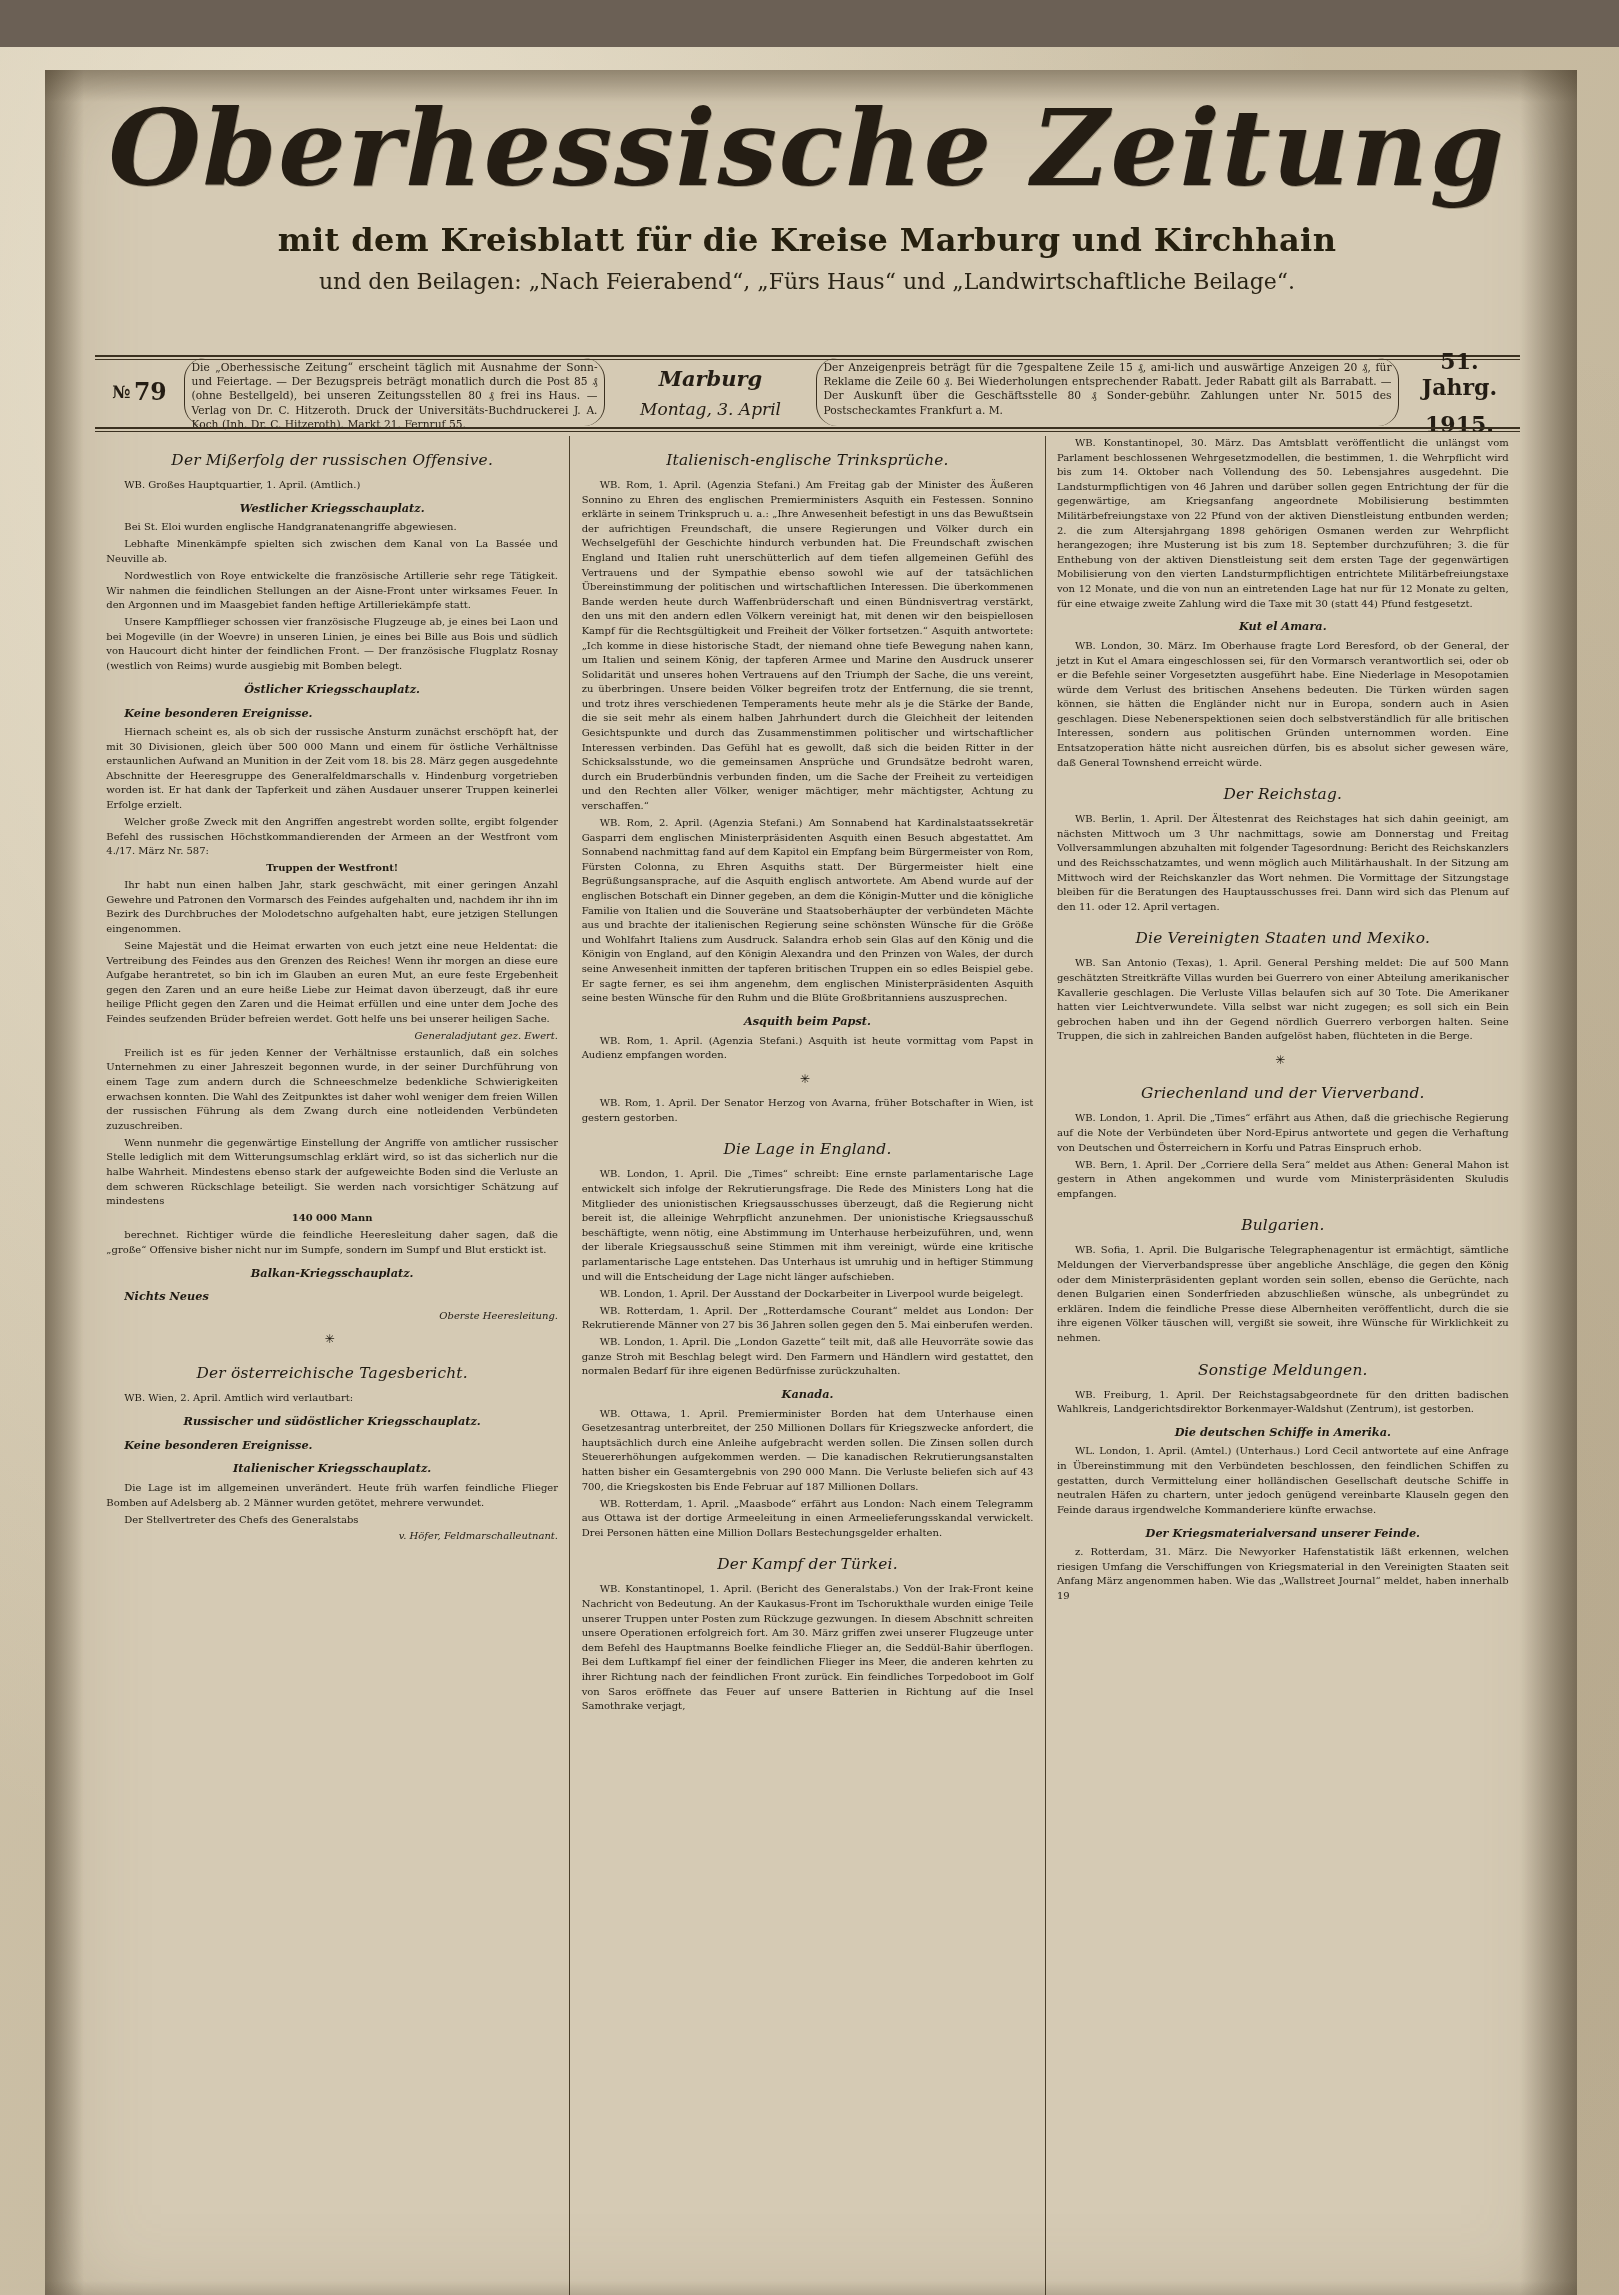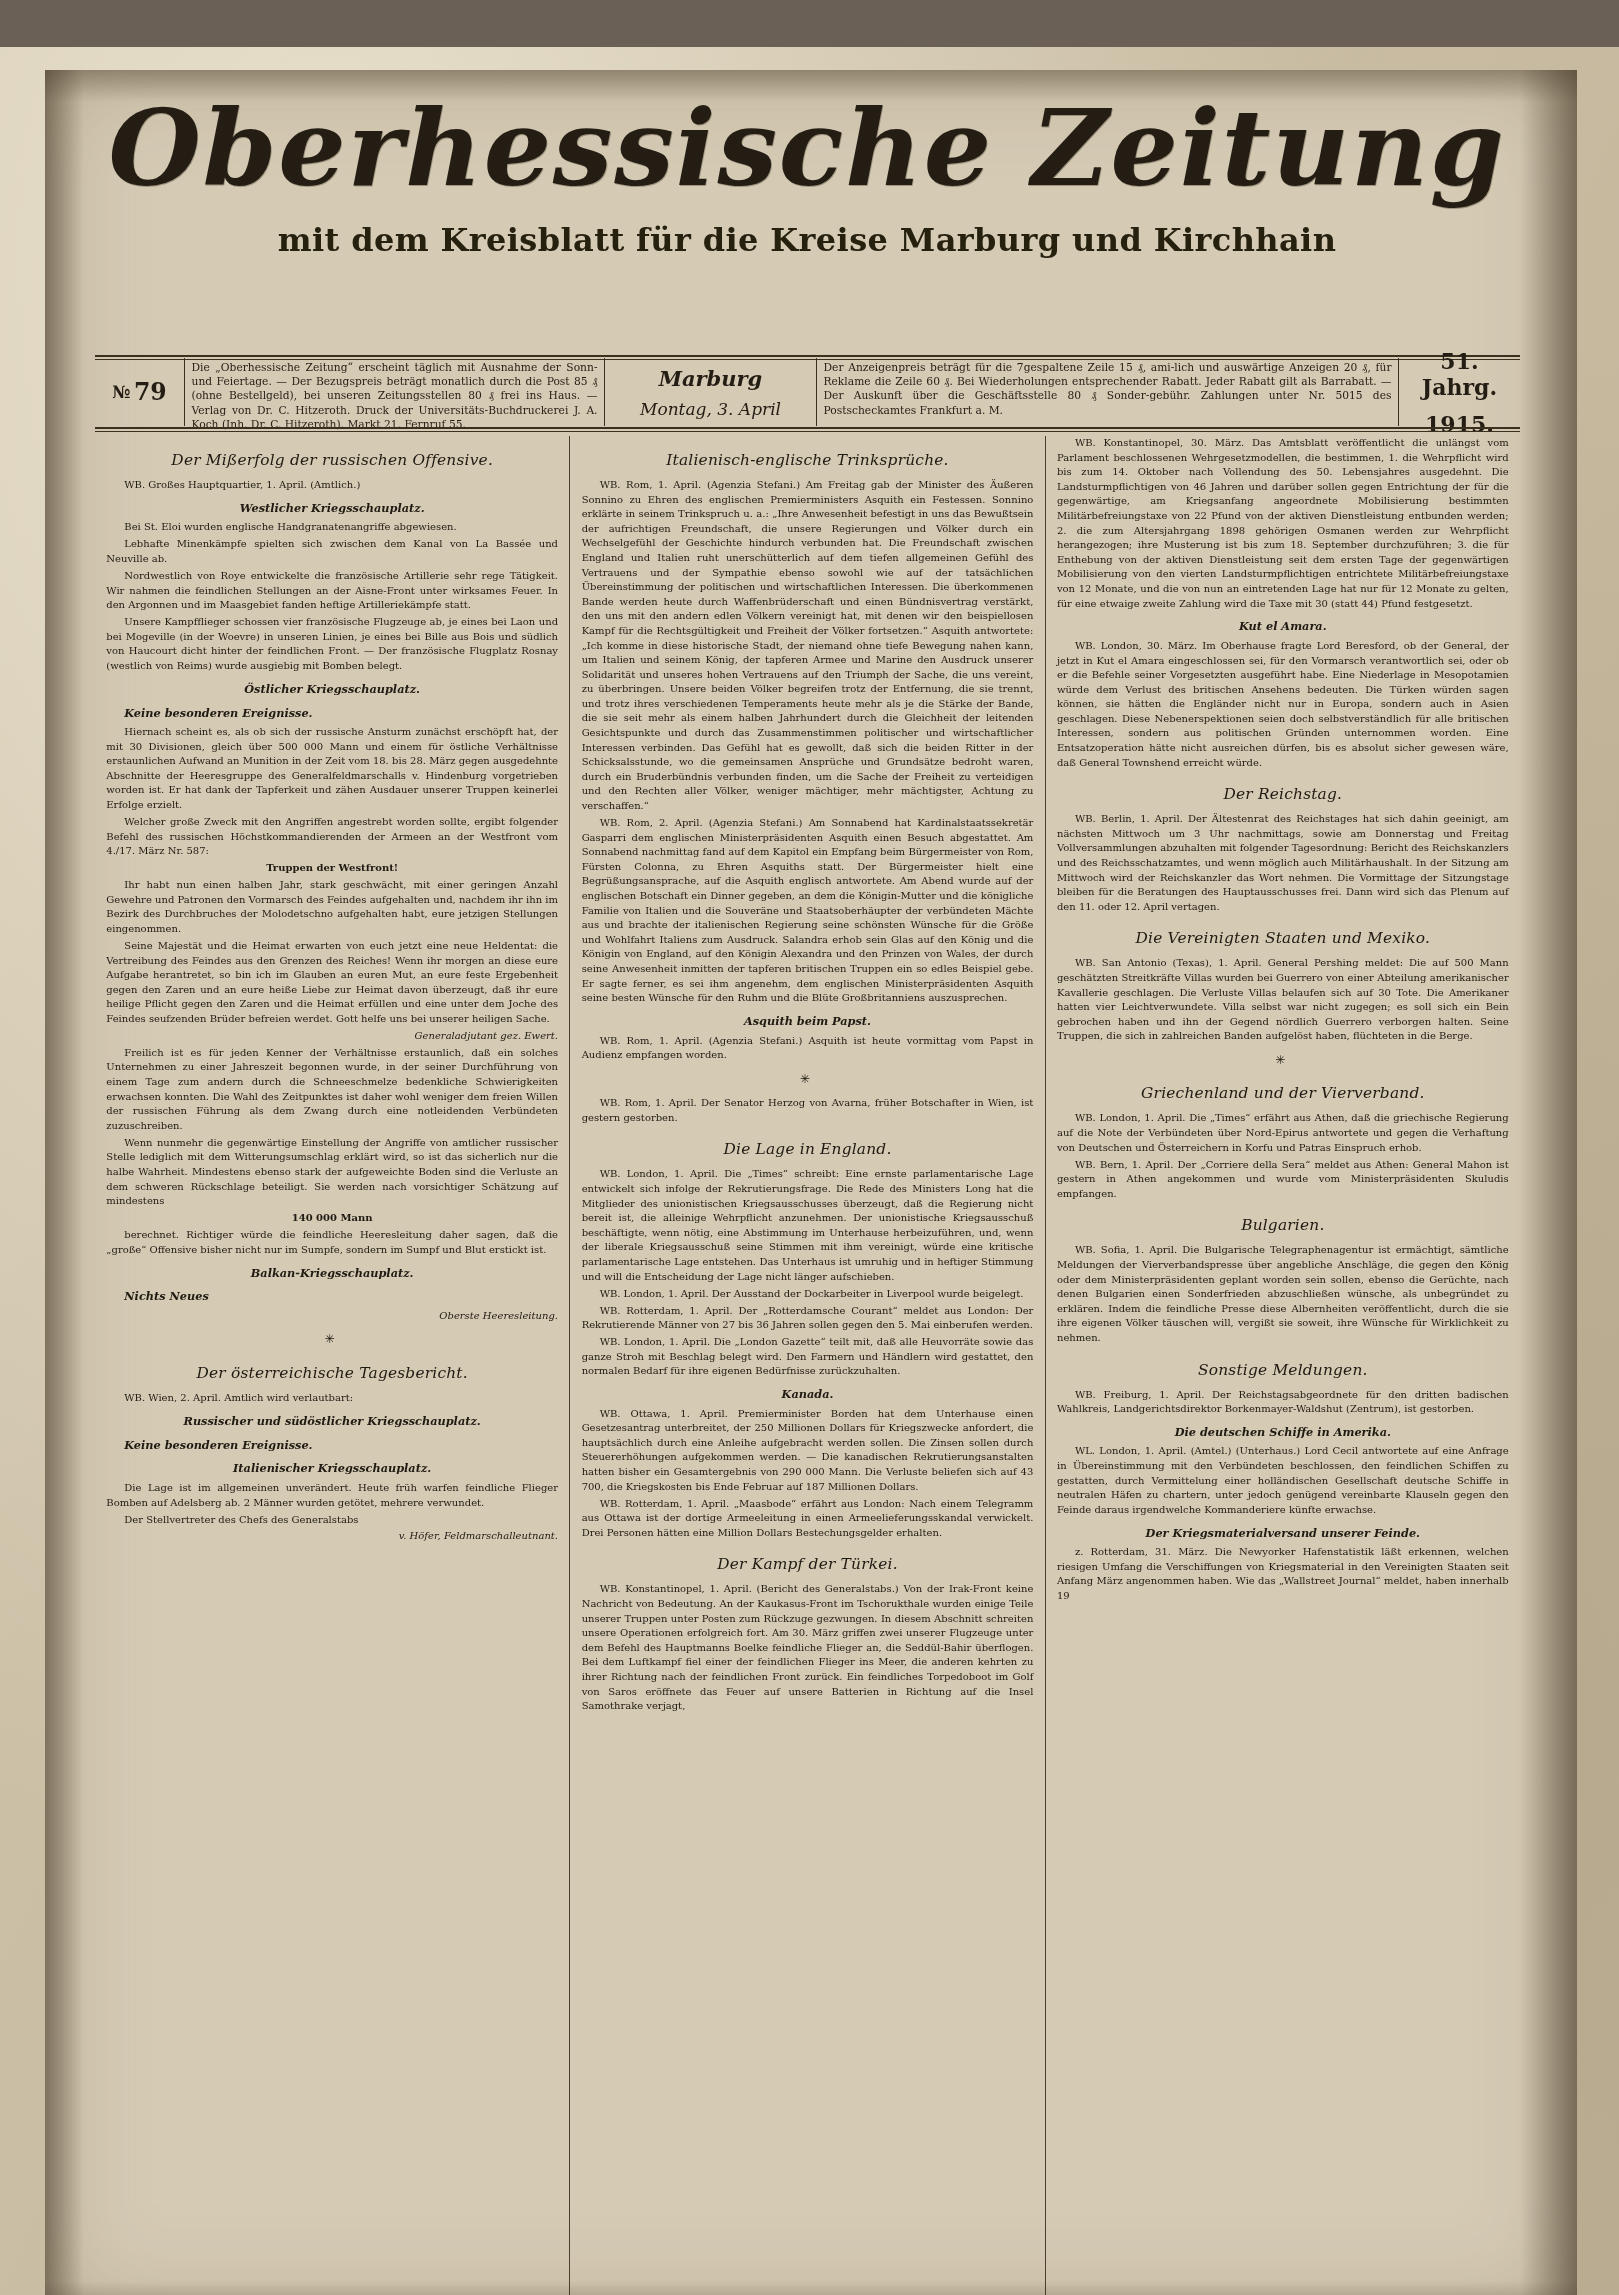--- a/index.html
+++ b/index.html
@@ -107,20 +107,21 @@
     top: 288px;
     height: 68px;
     display: flex;
     align-items: stretch;
     font-family: "DejaVu Serif", serif;
     color: #241d14;
   }
   .infobar .cell {
     padding: 3.2px 6.5px;
     box-sizing: border-box;
+    border-radius: 21px;
   }
   .cell-issue {
     width: 89px;
     display: flex;
     align-items: center;
     justify-content: center;
     font-size: 23.5px;
     font-weight: bold;
   }
   .cell-issue .no-sym { font-size: 17px; margin-right: 3.2px; }
@@ -217,20 +218,21 @@
 </style>
 </head>
 <body>
 
 <div class="page">
   <div class="paper">
 
     <div class="masthead">
       <div class="masthead-title">Oberhessische Zeitung</div>
       <div class="masthead-sub1">mit dem Kreisblatt für die Kreise Marburg und Kirchhain</div>
+      <div class="masthead-sub2">und den Beilagen: „Nach Feierabend“, „Fürs Haus“ und „Landwirtschaftliche Beilage“.</div>
     </div>
 
     <div class="rule" id="rule-top"></div>
 
     <div class="infobar">
       <div class="cell cell-issue">
         <span class="no-sym">№</span>
         <span>79</span>
       </div>
       <div class="cell cell-left-text">Die „Oberhessische Zeitung“ erscheint täglich mit Ausnahme der Sonn- und Feiertage. — Der Bezugspreis beträgt monatlich durch die Post 85 ₰ (ohne Bestellgeld), bei unseren Zeitungsstellen 80 ₰ frei ins Haus. — Verlag von Dr. C. Hitzeroth. Druck der Universitäts-Buchdruckerei J. A. Koch (Inh. Dr. C. Hitzeroth). Markt 21. Fernruf 55.</div>

